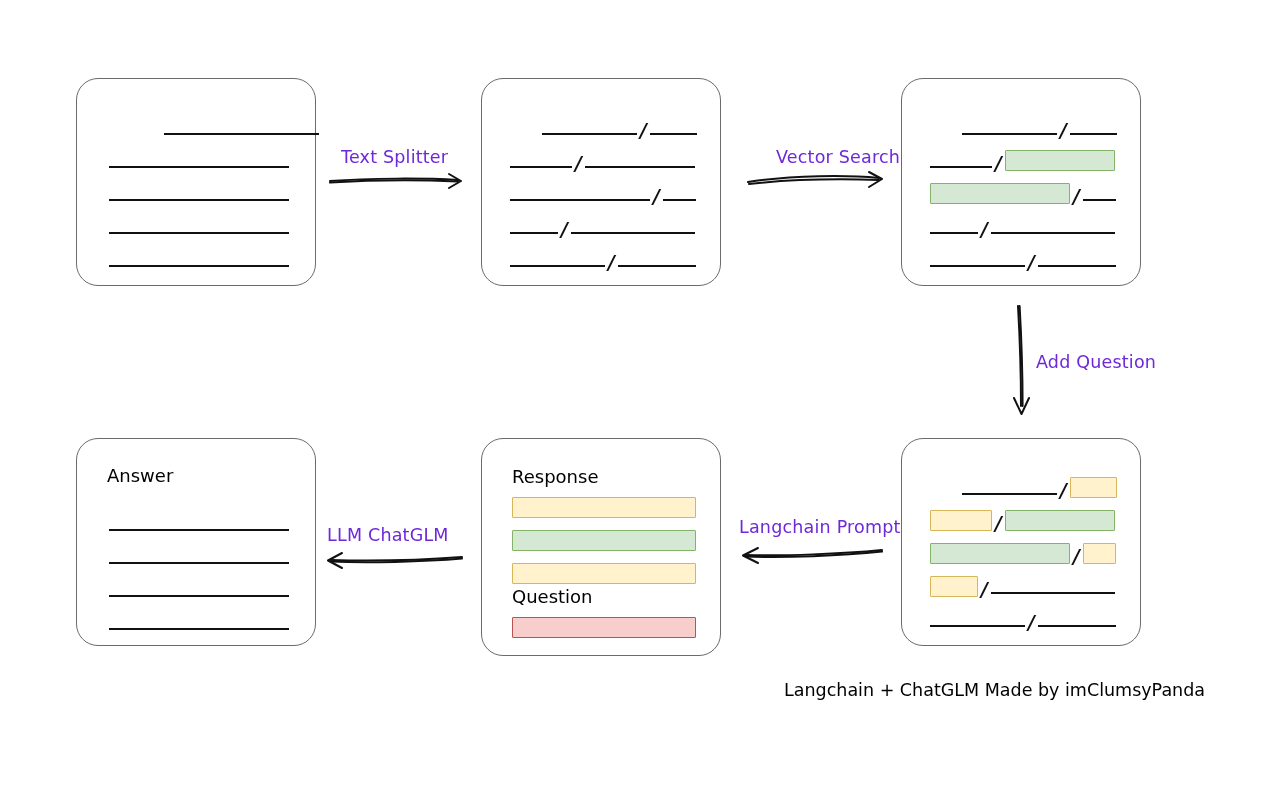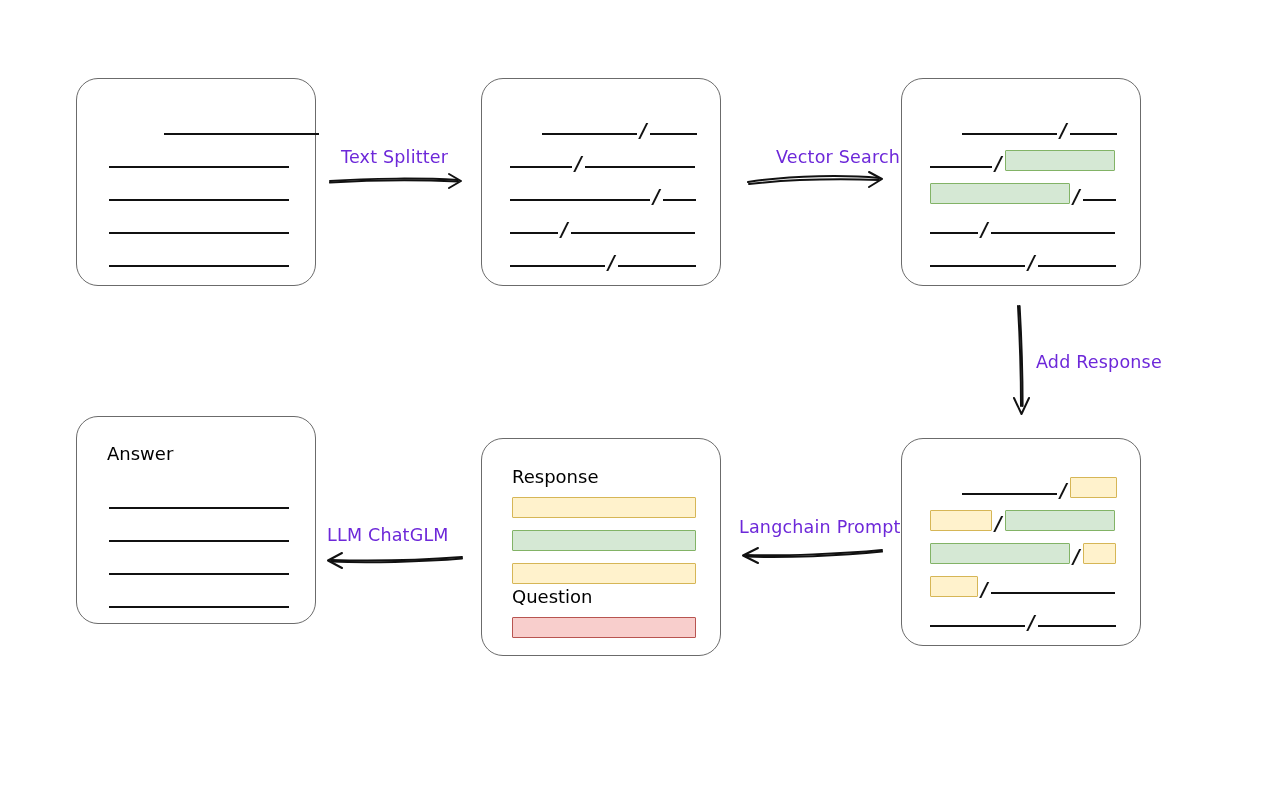--- a/index.html
+++ b/index.html
@@ -225,24 +225,24 @@
         </div>
       </div>
   </div>
 
   <div>
     <svg class="arrow" style="left:1012px; top:306px; width:26px; height:112px;" viewBox="0 0 26 112">
       <path d="M6 0 C 8 35, 9 70, 9 100"></path>
       <path d="M7.6 0 C 9.6 35, 10.6 70, 10.6 100"></path>
       <polyline points="2,92 9.5,108 17,92"></polyline>
     </svg>
-    <div class="hand" style="left:1036px; top:352px;">Add Response</div>
-  </div>
-
-  <div class="card" style="left:76px; top:416px; width:240px; height:208px;">
+    <div class="hand" style="left:1036px; top:352px;">Add Question</div>
+  </div>
+
+  <div class="card" style="left:76px; top:438px; width:240px; height:208px;">
     <div class="card-label" style="left:30px; top:26px;">Answer</div>
     <div class="card-inner">
         <div class="row" style="left: 32px; top: 72px;">
           <span class="seg" style="width: 180px;"></span>
         </div>
         <div class="row" style="left: 32px; top: 105px;">
           <span class="seg" style="width: 180px;"></span>
         </div>
         <div class="row" style="left: 32px; top: 138px;">
           <span class="seg" style="width: 180px;"></span>
@@ -304,14 +304,15 @@
           <span class="seg" style="width: 124px;"></span>
         </div>
         <div class="row" style="left: 28px; top: 168px;">
           <span class="seg" style="width: 95px;"></span>
           <span class="slash">/</span>
           <span class="seg" style="width: 78px;"></span>
         </div>
       </div>
   </div>
 
+  <div class="caption" style="left:784px; top:680px;">Langchain + ChatGLM Made by imClumsyPanda</div>
 
 </div>
 
 </body></html>

